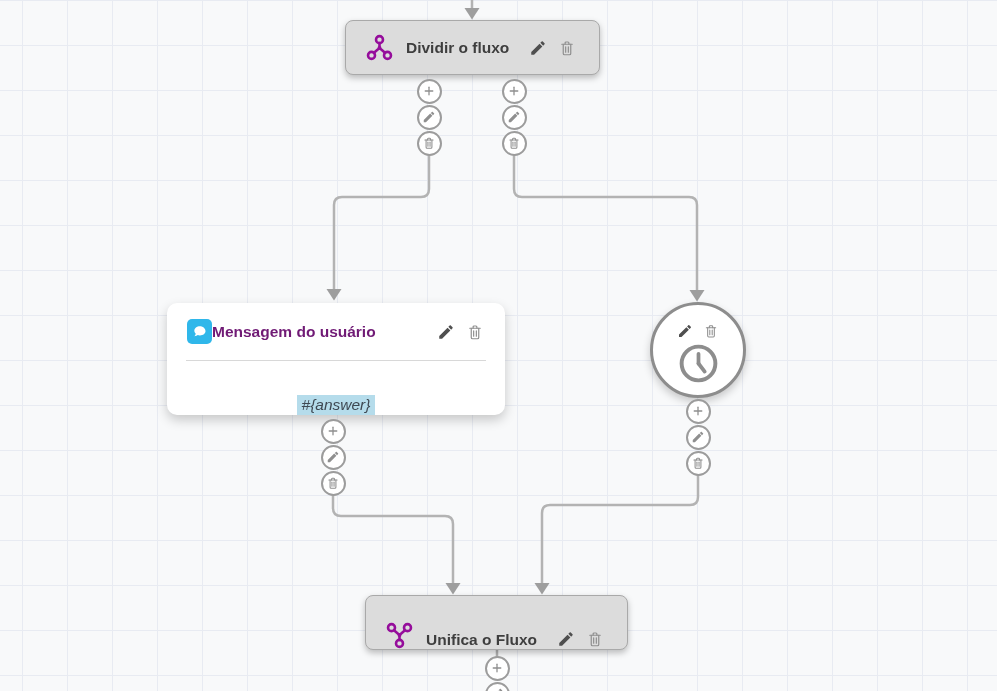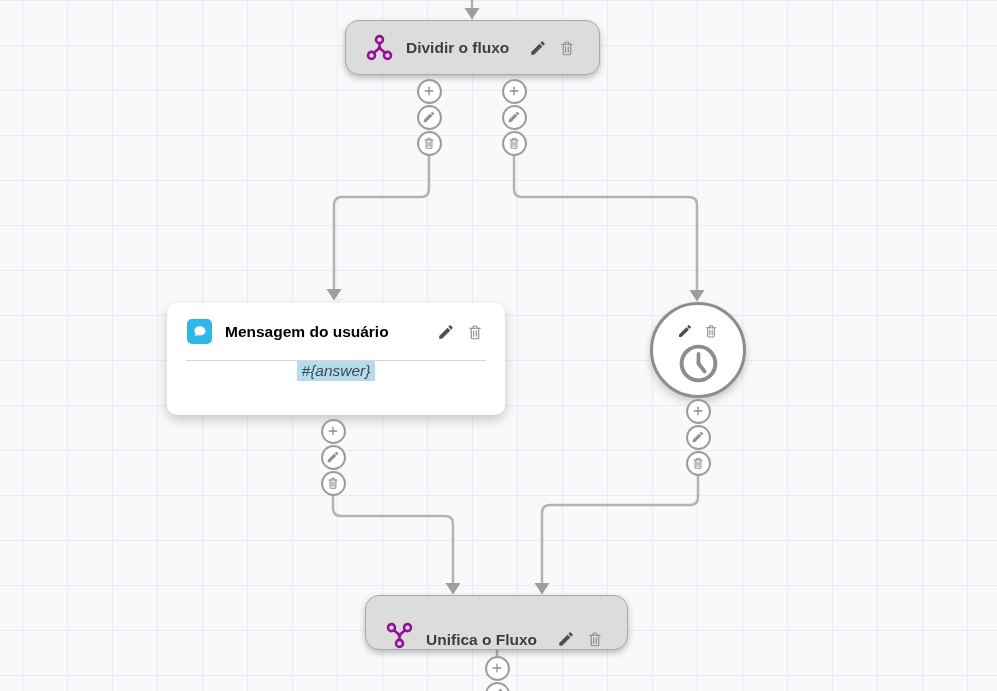--- a/index.html
+++ b/index.html
@@ -11,21 +11,21 @@
       linear-gradient(to bottom,#e8ebf2 1px,transparent 1px);
     background-size:45px 45px;
     background-position:22px 0;
   }
   .wires{position:absolute;left:0;top:0;pointer-events:none;}
   .wire{stroke:#b3b3b3;stroke-width:2.5;fill:none;}
   .arrow{fill:#9e9e9e;stroke:none;}
 
   .action-node{
     position:absolute;display:flex;align-items:center;box-sizing:border-box;
-    height:55px;background:#dcdcdc;border:1px solid #a9a9a9;border-radius:14px;
+    height:55px;background:#dcdcdc;border:1px solid #a9a9a9;border-radius:8px;
     padding:0 22px 0 20px;box-shadow:0 3px 6px rgba(0,0,0,.25);cursor:move;
   }
   .node-icon{width:27px;height:27px;flex:0 0 auto;}
   .node-title{font-size:15.5px;font-weight:bold;color:#3e3e3e;margin:0 14px 0 13px;white-space:nowrap;}
   .node-actions{margin-left:auto;display:flex;align-items:center;gap:9px;}
   .icon-btn{background:none;border:none;padding:0;margin:0;width:20px;height:20px;cursor:pointer;display:flex;align-items:center;justify-content:center;}
   .icon-btn svg{width:18px;height:18px;}
 
   .ports{position:absolute;display:flex;flex-direction:column;gap:1px;align-items:center;}
   .port{
@@ -35,23 +35,23 @@
   }
   .port svg{width:14px;height:14px;}
 
   .message-card{
     position:absolute;box-sizing:border-box;width:338px;background:#fff;
     border-radius:10px;box-shadow:0 5px 12px rgba(0,0,0,.20);cursor:move;
   }
   .card-header{height:57px;display:flex;align-items:center;padding:0 20px;}
   .chat-icon-box{width:25px;height:25px;border-radius:5px;background:#2fb7ea;display:flex;align-items:center;justify-content:center;flex:0 0 auto;}
   .chat-icon-box svg{width:17px;height:17px;}
-  .card-title{font-size:15.5px;font-weight:bold;color:#000000;margin-left:13px;white-space:nowrap;}
+  .card-title{font-size:15.5px;font-weight:bold;color:#701a75;white-space:nowrap;}
   .card-divider{border:none;border-top:1px solid #d8d8d8;margin:0 19px;}
-  .card-body{height:54px;display:flex;align-items:flex-start;justify-content:center;}
+  .card-body{height:54px;display:flex;align-items:flex-end;justify-content:center;}
   .value-highlight{background:#b5dceb;color:#3e4852;font-style:italic;font-size:15.5px;padding:1px 5px;}
 
   .wait-node{
     position:absolute;box-sizing:border-box;width:96px;height:96px;border-radius:50%;
     background:#fff;border:3px solid #8d8d8d;box-shadow:0 4px 8px rgba(0,0,0,.20);
     display:flex;flex-direction:column;align-items:center;padding-top:17px;cursor:move;
   }
   .wait-actions{display:flex;align-items:center;gap:9px;height:17px;}
   .wait-actions .icon-btn{width:17px;height:17px;}
   .wait-actions .icon-btn svg{width:16px;height:16px;}

